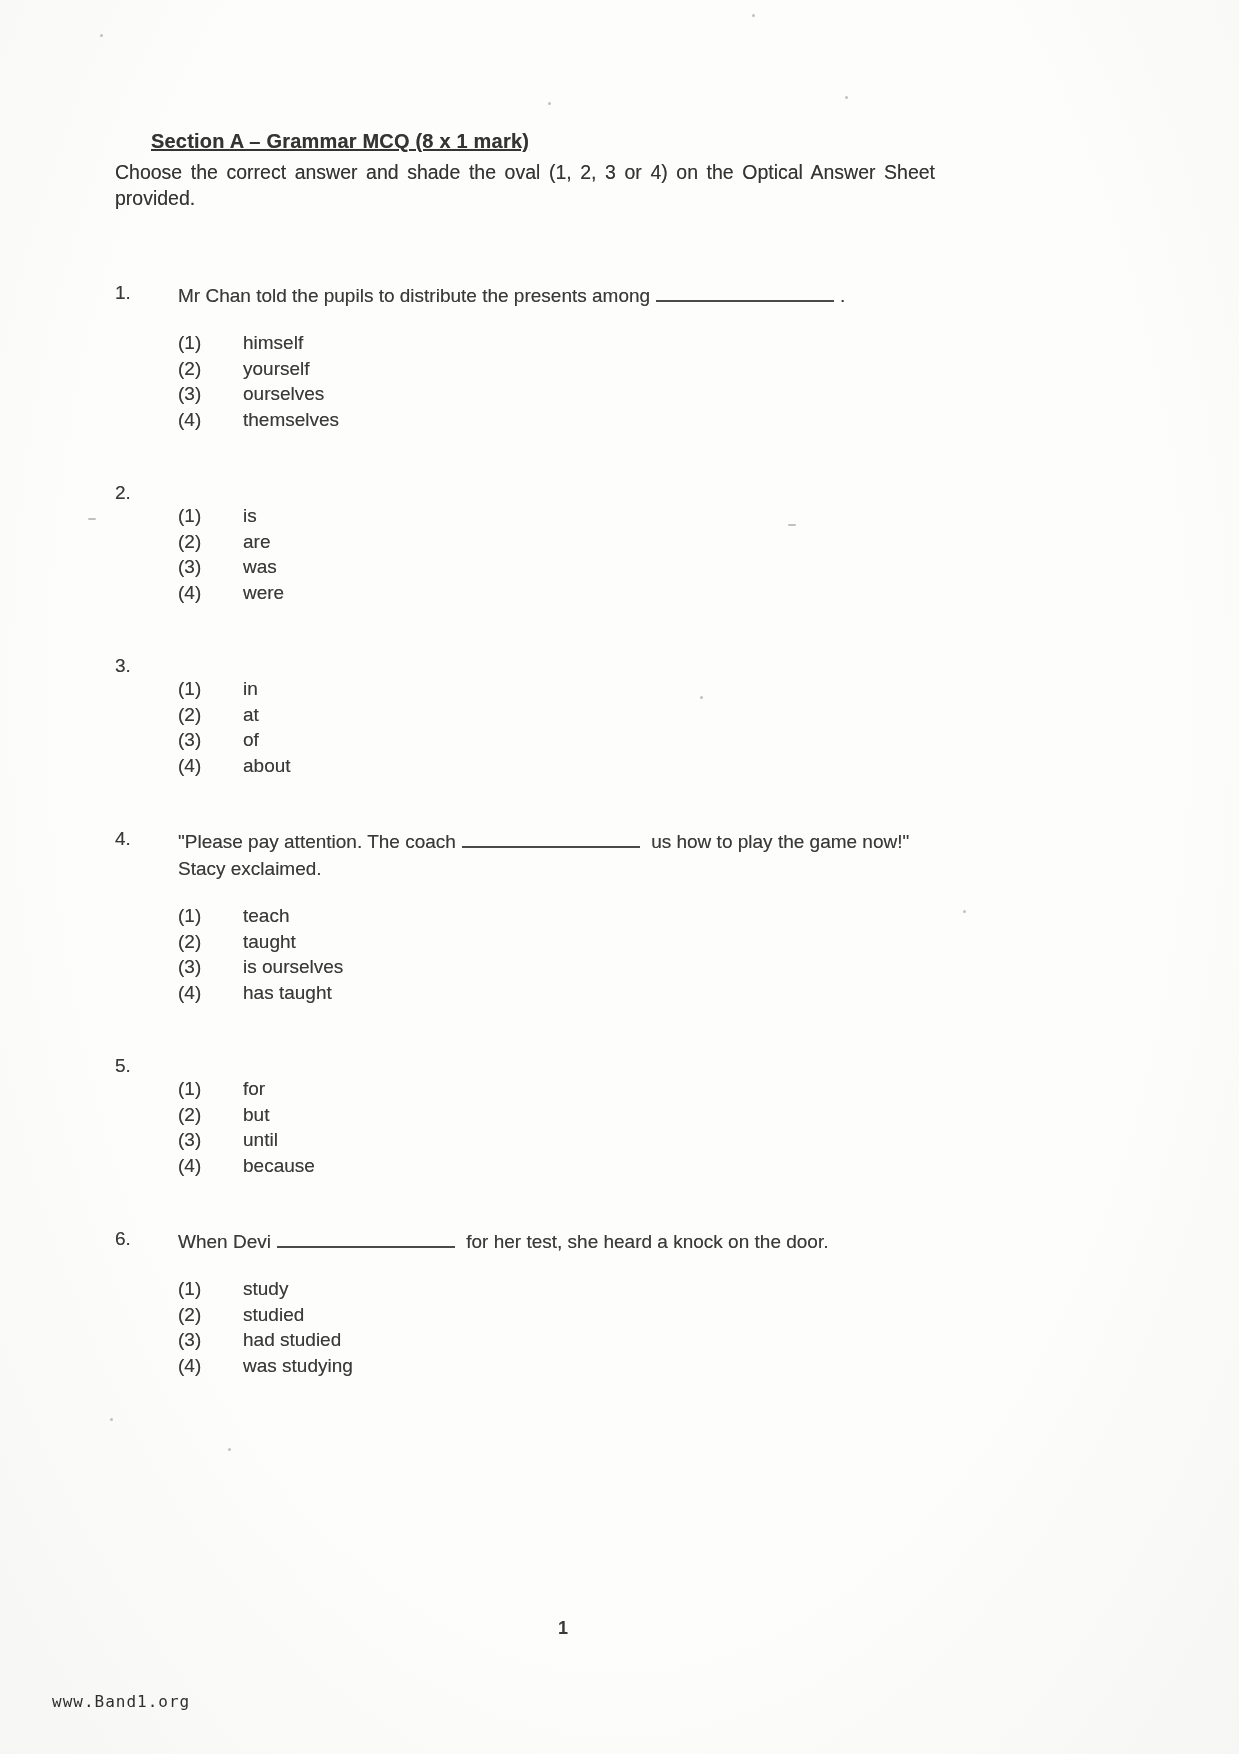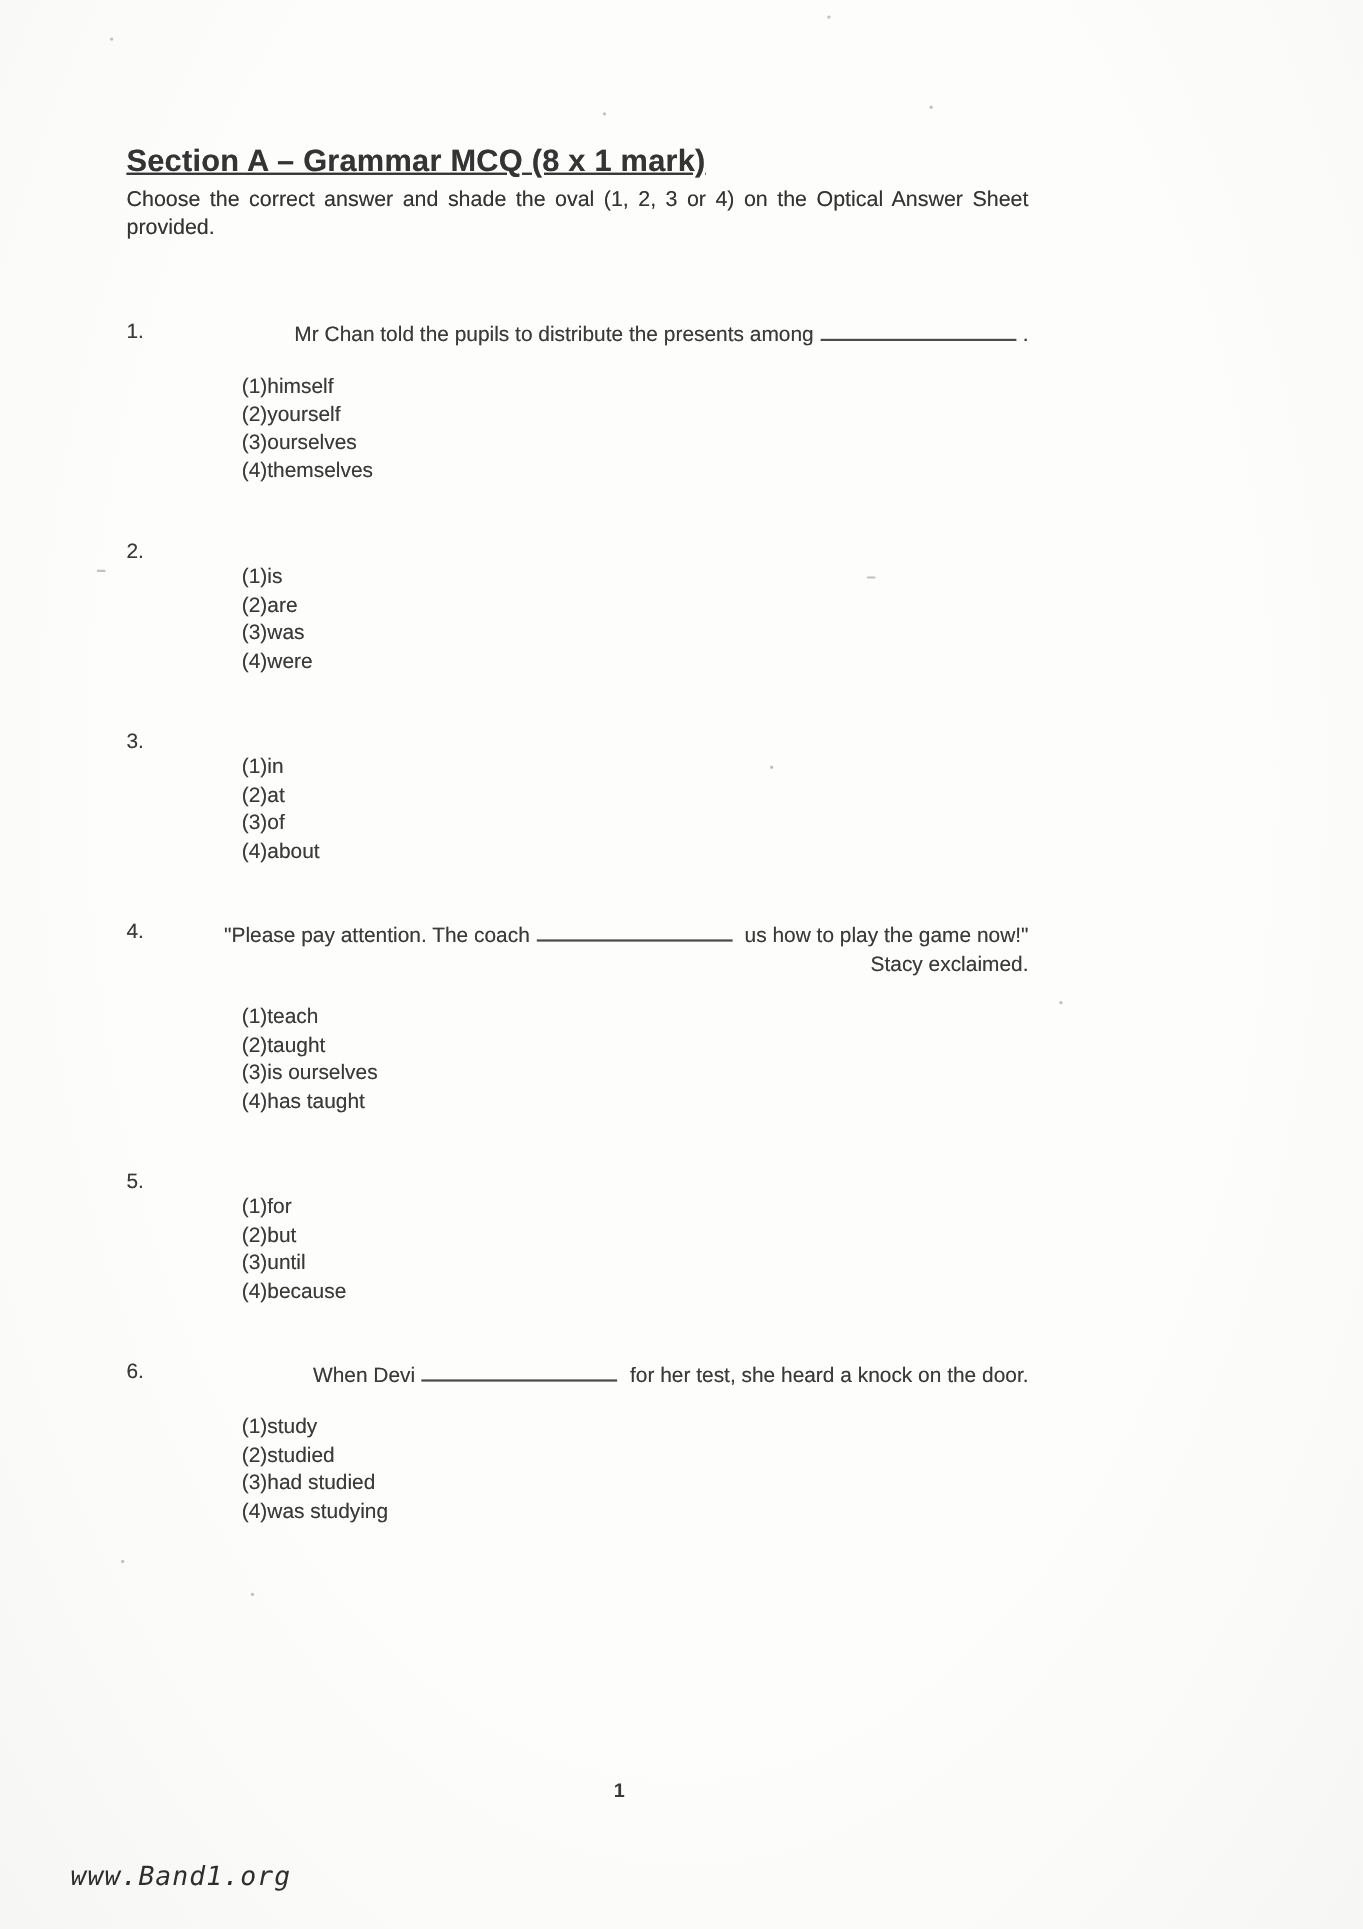--- a/index.html
+++ b/index.html
@@ -26,26 +26,27 @@
 
   .content {
     position: absolute;
     top: 130px;
     left: 115px;
     width: 820px;
     text-shadow: 0 0 0.5px rgba(60,60,60,0.55);
   }
 
   .section-title {
-    font-size: 28px;
+    font-size: 20px;
     font-weight: bold;
     text-decoration: underline;
     letter-spacing: 0.2px;
     margin-bottom: 6px;
     color: #343434;
+    margin-left: 36px;
   }
 
   .instructions {
     font-size: 19.5px;
     font-weight: normal;
     line-height: 26px;
     text-align: justify;
     color: #343434;
     margin-bottom: 71px;
   }
@@ -58,21 +59,20 @@
   .q-num {
     width: 63px;
     flex: 0 0 63px;
     font-size: 19px;
   }
 
   .q-body {
     flex: 1;
     font-size: 19px;
     line-height: 27px;
-    text-align: right;
   }
 
   .q-text { display: block; }
 
   .blank {
     display: inline-block;
     width: 178px;
     height: 0.85em;
     border-bottom: 2px solid #4a4a4a;
     margin: 0 6px;
@@ -97,27 +97,26 @@
     position: absolute;
     left: 558px;
     top: 1618px;
     font-size: 18px;
     font-weight: bold;
     color: #3a3a3a;
   }
 
   .watermark {
     position: absolute;
-    left: 64px;
+    left: 52px;
     top: 1692px;
     font-family: "DejaVu Sans Mono", monospace;
-    font-size: 24px;
+    font-size: 16px;
     letter-spacing: 1px;
     color: #2e2e2e;
-    font-style: italic;
   }
 
   .speck {
     position: absolute;
     background: #9a9a96;
     border-radius: 50%;
     width: 3px;
     height: 3px;
     opacity: 0.6;
   }

